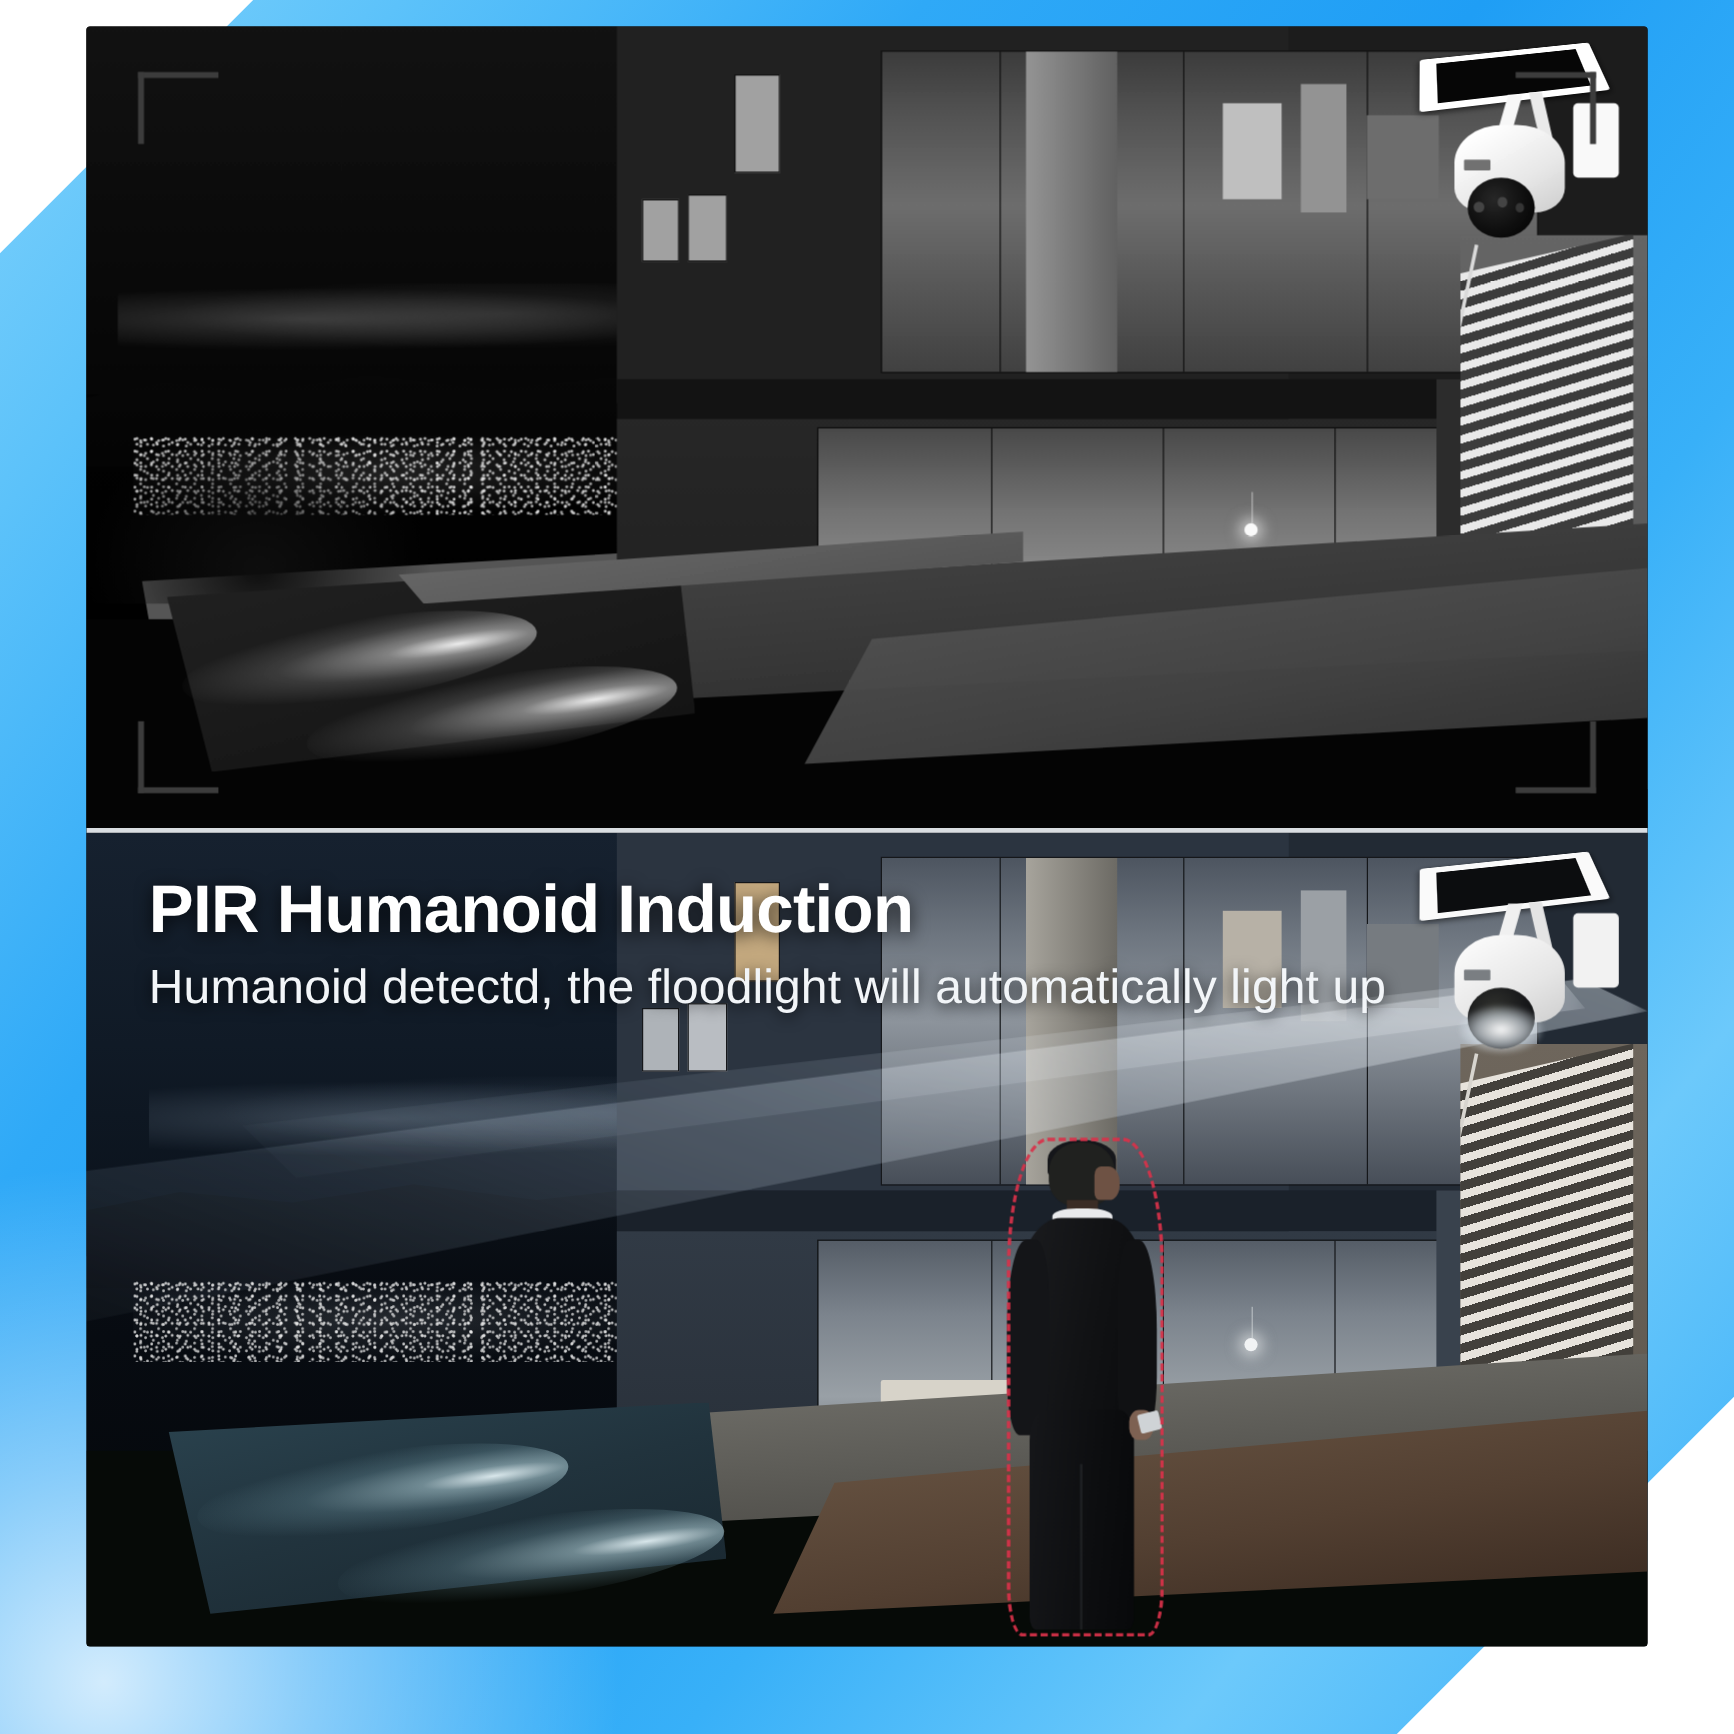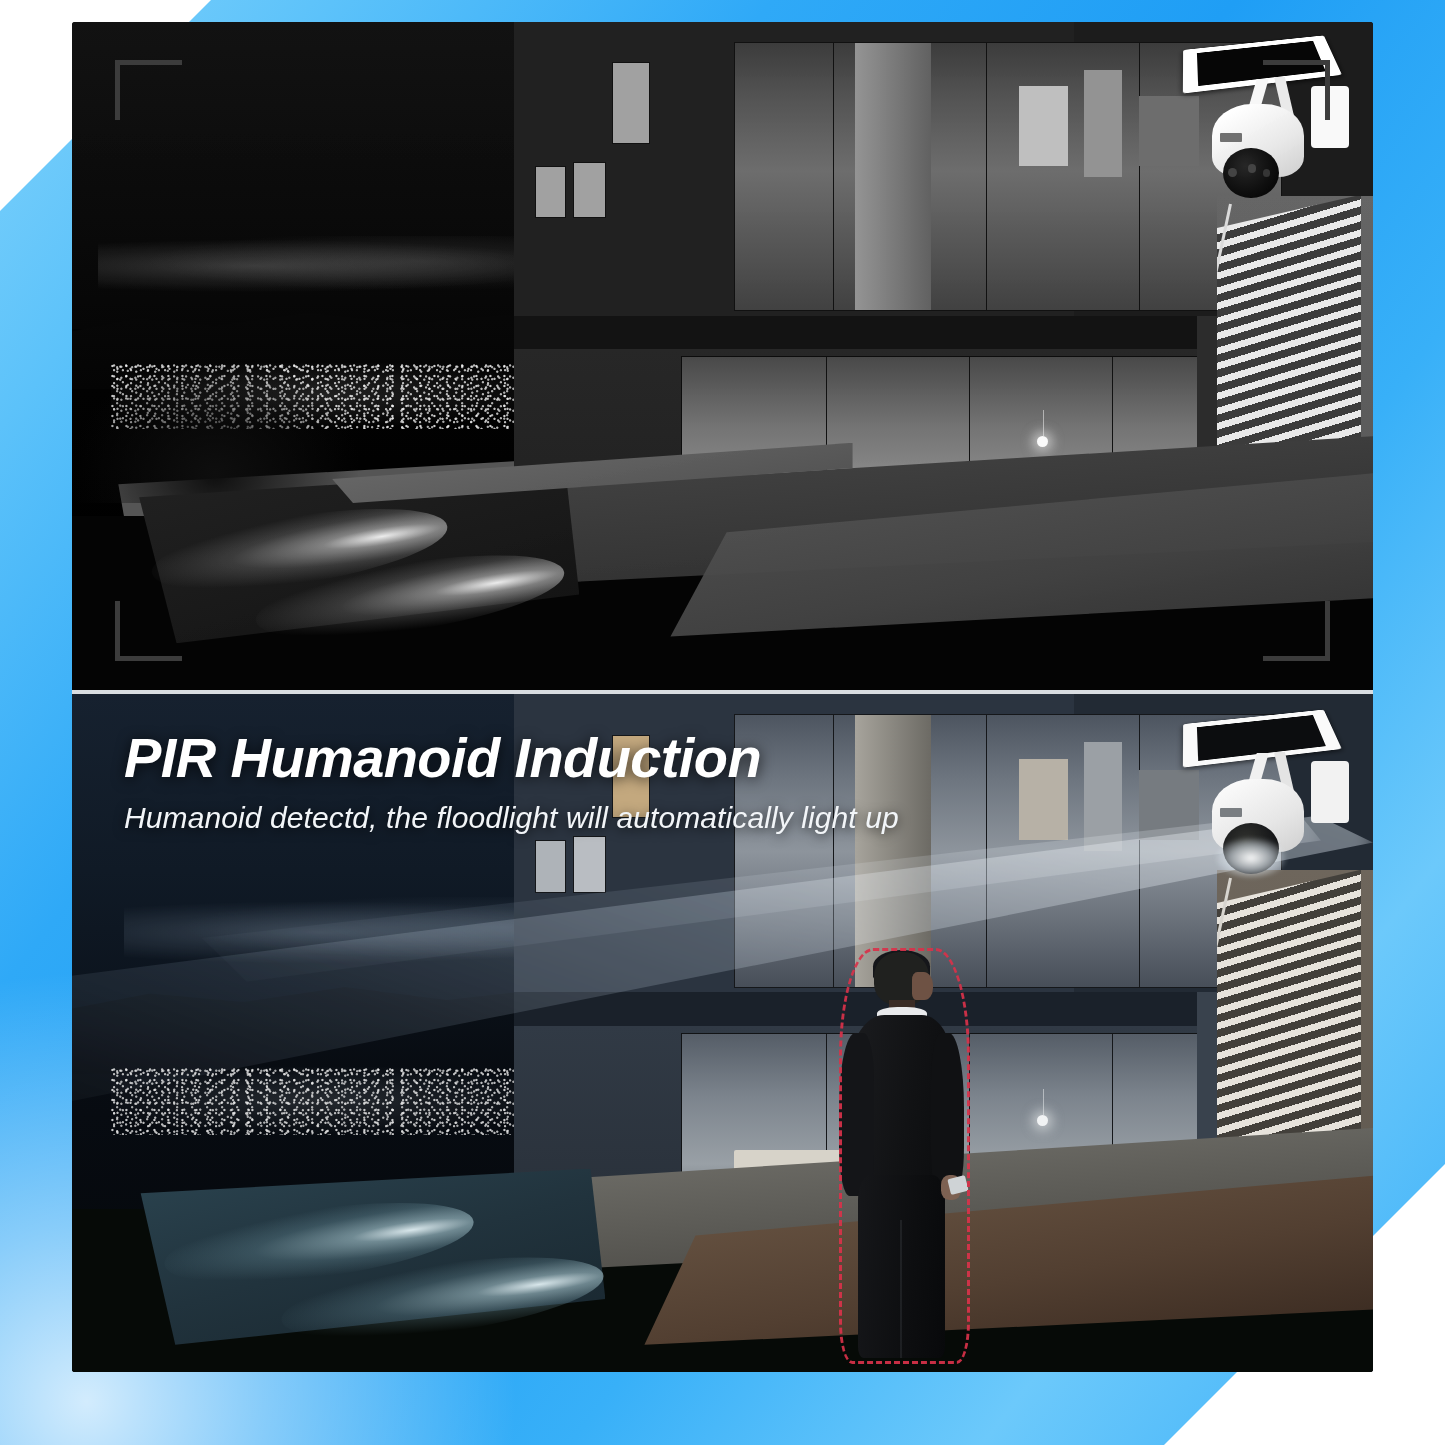--- a/index.html
+++ b/index.html
@@ -4,21 +4,20 @@
 <title>PIR Humanoid Induction</title>
 <style>
   html,body{margin:0;padding:0;background:#ffffff;}
   body{font-family:"Liberation Sans","DejaVu Sans",sans-serif;}
 
   .stage{
     position:relative;
     width:1445px;height:1445px;
     overflow:hidden;
     background:#000000;
-    font-style:italic;
   }
 
   
   .frame-blue{
     position:absolute;inset:0;
     background:
       radial-gradient(circle at 6% 97%, rgba(255,255,255,.80) 0%, rgba(255,255,255,.45) 9%, rgba(255,255,255,0) 22%),
       linear-gradient(128deg,
         #7fd2fb 0%,
         #5cc2fa 13%,
@@ -168,21 +167,21 @@
     background:linear-gradient(200deg, rgba(228,238,248,.42) 0%, rgba(205,220,236,.26) 34%, rgba(170,190,212,.13) 62%, rgba(140,165,190,0) 92%);
     filter:blur(9px);}
 
   .bot-text{position:absolute;z-index:60;left:4.0%;top:5.0%;}
   .bot-title{
     margin:0;color:#ffffff;font-size:56px;font-weight:700;letter-spacing:-.6px;
     line-height:1.06;text-shadow:0 2px 14px rgba(0,0,0,.75);
     font-family:"Liberation Sans","DejaVu Sans",sans-serif;
   }
   .bot-sub{
-    margin:14px 0 0 0;color:#f2f5f8;font-size:30px;font-weight:400;
+    margin:14px 0 0 0;color:#f2f5f8;font-size:40px;font-weight:400;
     letter-spacing:.1px;text-shadow:0 2px 12px rgba(0,0,0,.78);
     font-family:"Liberation Sans","DejaVu Sans",sans-serif;
   }
 
   
   .person{position:absolute;z-index:35;}
   .p-body{position:absolute;inset:0;}
   .p-head{position:absolute;left:30%;top:0;width:40%;height:13%;background:#20211f;border-radius:46% 46% 40% 40%;}
   .p-hair{position:absolute;left:29%;top:-.5%;width:42%;height:8%;background:#15161a;border-radius:50% 50% 18% 18%;}
   .p-face{position:absolute;left:58%;top:5.0%;width:15%;height:7%;background:#6e5244;border-radius:26% 46% 42% 22%;}

